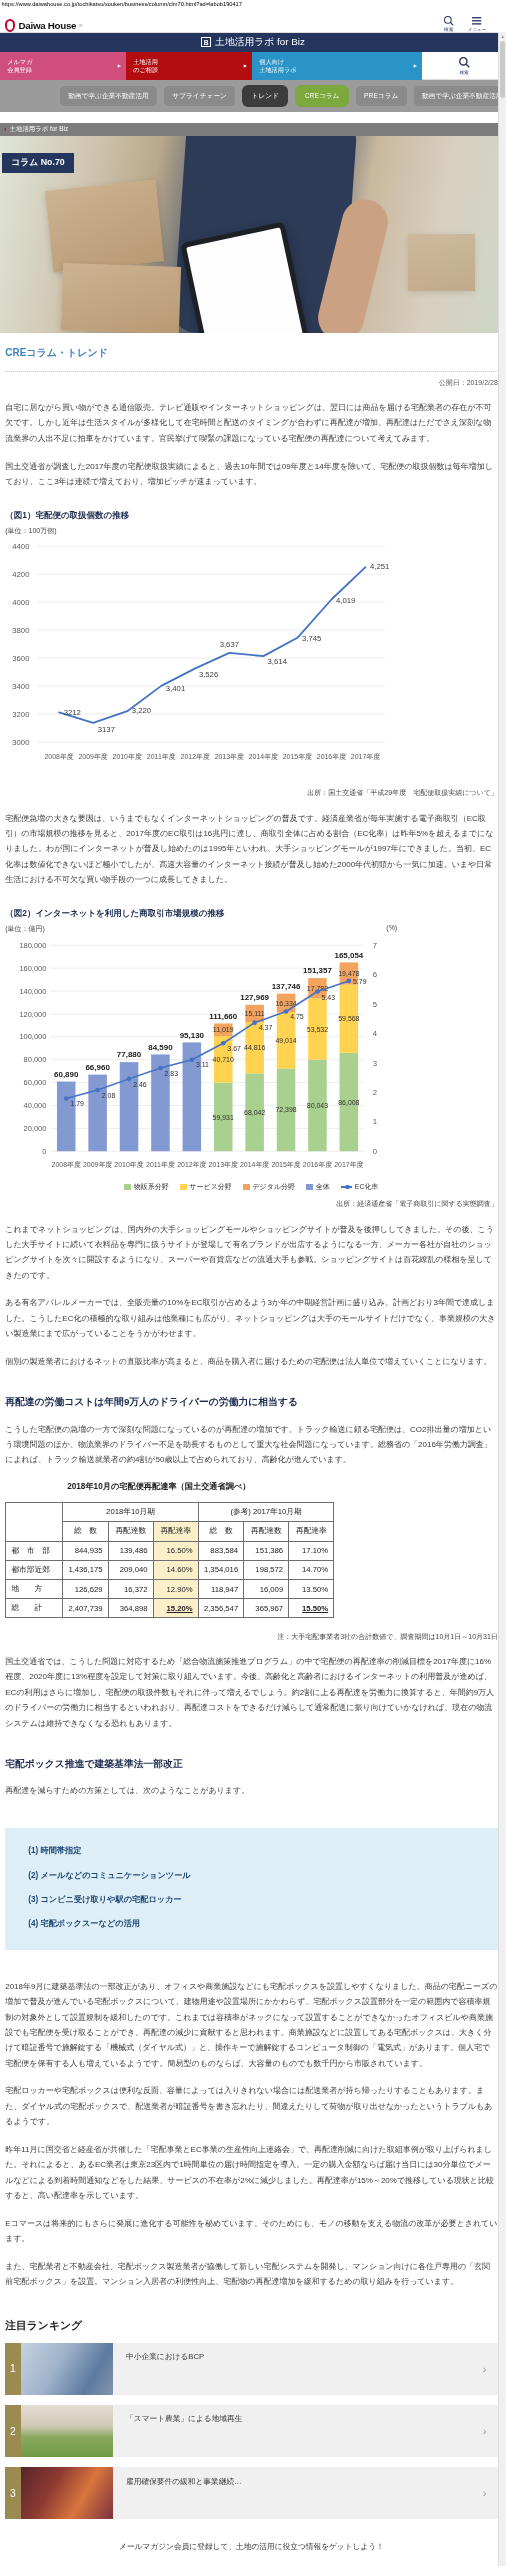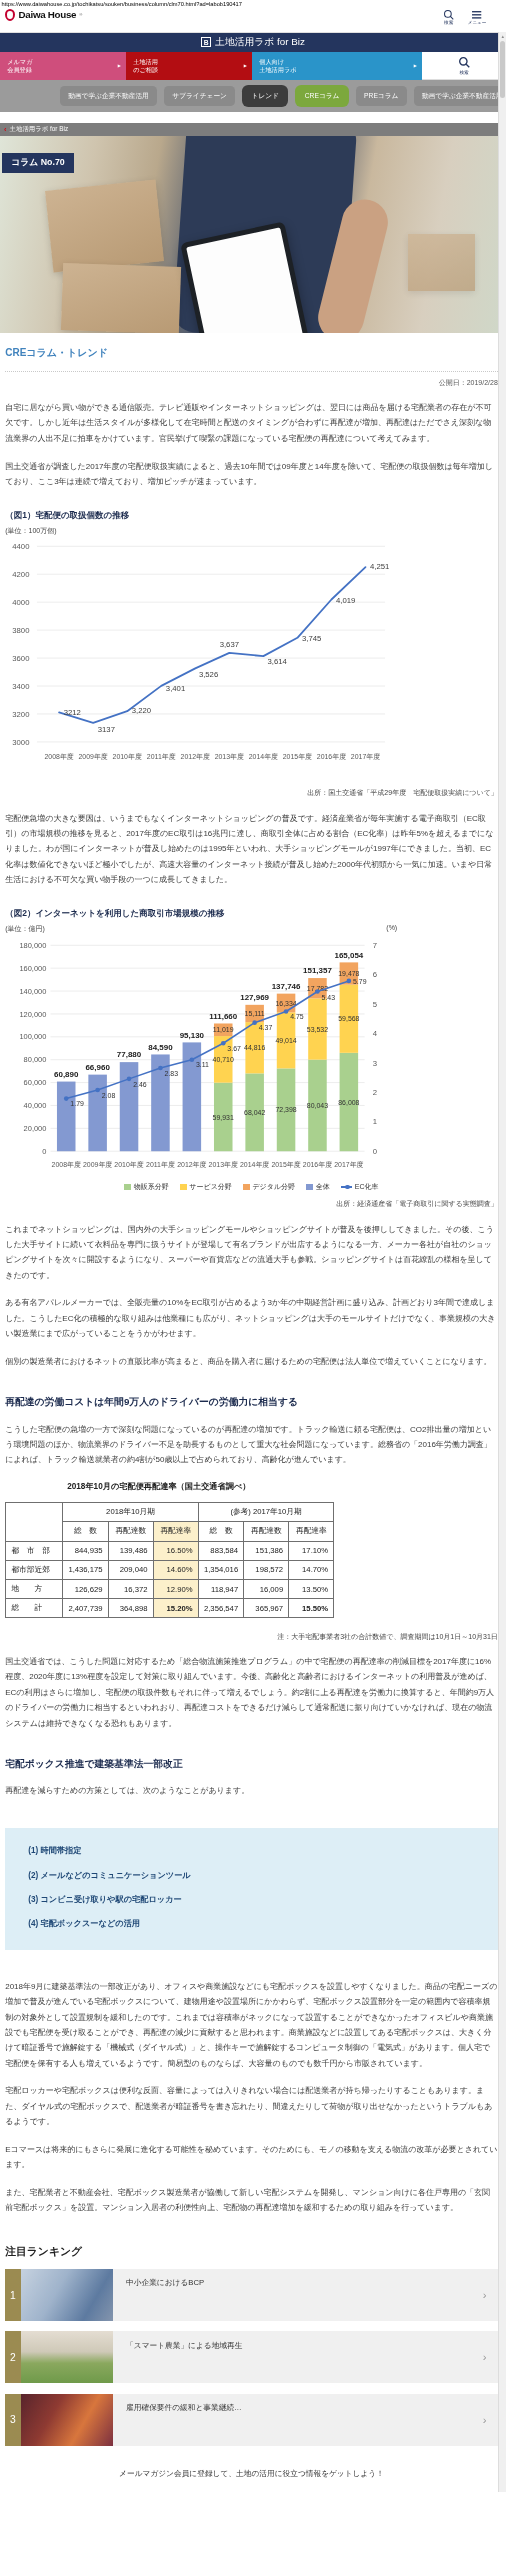--- a/index.html
+++ b/index.html
@@ -6,21 +6,21 @@
   html,body { background:#fff; }
   body{
     width:506px; position:relative; margin:0 auto;
     font-family:"Liberation Sans","DejaVu Sans",sans-serif;
     color:#3a3a3a;
   }
   
   .url-line{ font-size:5.7px; color:#000; padding:1px 0 1.5px 1.5px; background:#fff; }
   
   .site-header{ height:24px; background:#fff; border-bottom:0.5px solid #e0e0e0;
-    display:flex; align-items:flex-start; padding:0 13.4px 0 5.2px; position:relative;}
+    display:flex; align-items:flex-end; padding:0 13.4px 0 5.2px; position:relative;}
   .brand{ display:flex; align-items:center; gap:3.1px; }
   .brand-mark{ width:10.3px; height:12.4px; border:2.6px solid #c3002f; border-radius:50% 50% 50% 50%/45% 45% 55% 55%; }
   .brand-text{ font-size:9.8px; font-weight:bold; color:#111; letter-spacing:-0.3px;}
   .brand-reg{ font-size:4.1px; vertical-align:super; color:#555;}
   .header-tools{ margin-left:auto; display:flex; gap:13.4px; padding-right:6.2px;}
   .tool{ display:flex; flex-direction:column; align-items:center; font-size:4.6px; color:#24355e; cursor:pointer;}
   .tool svg{ display:block; }
   
   .site-bar{ height:19.6px; background:#24355e; display:flex; align-items:center; justify-content:center; gap:4.1px;}
   .site-bar .b-badge{ width:9.8px;height:9.8px; border:1px solid #fff; color:#fff; font-size:6.7px; font-weight:bold;
@@ -74,21 +74,21 @@
   .legend-line::after{ content:""; position:absolute; left:4.1px; top:-1.5px; width:4.6px; height:4.6px; border-radius:50%; background:inherit;}
   
   .table-block{ margin:13.4px 0 4.1px; }
   .table-title{ font-size:8.2px; font-weight:bold; color:#222; margin:0 0 10px 62px;}
   table.redelivery{ border-collapse:collapse; font-size:7.7px; color:#222; }
   table.redelivery th, table.redelivery td{ border:0.5px solid #6f6f6f; padding:4.1px 5.2px; background:#fff;}
   table.redelivery th{ font-weight:normal; text-align:center;}
   table.redelivery td{ text-align:right; min-width:45px;}
   table.redelivery td.rowlabel{ text-align:left; min-width:57px;}
   table.redelivery .hl{ background:#fcf0cb; }
-  table.redelivery .boldcell{ font-weight:bold;}
+  table.redelivery .boldcell{ font-weight:bold;text-decoration:underline;}
   .table-note{ text-align:right; font-size:7px; color:#444; margin:13.4px 0 2.1px;}
   
   .info-box{ background:#ddeef6; padding:17.5px 23px 20.6px; margin:29px 0;}
   .info-box .item{ color:#1f4876; font-size:8.2px; font-weight:bold; margin-bottom:13.4px;}
   .info-box .item:last-child{ margin-bottom:0;}
   
   .ranking-title{ font-size:10.8px; font-weight:bold; color:#222; margin:29px 0 10.3px;}
   .rank-item{ display:flex; background:#f0f0f0; margin-bottom:10.3px; height:52px; position:relative; cursor:pointer;}
   .rank-badge{ width:15.5px; background:#9b8b51; color:#fff; font-size:10.3px; display:flex; align-items:center; justify-content:center; flex:none;}
   .rank-thumb{ width:92px; height:52px; flex:none;}
@@ -459,20 +459,21 @@
 
   <div class="info-box" id="info-box">
       <div class="item">(1) 時間帯指定</div>
       <div class="item">(2) メールなどのコミュニケーションツール</div>
       <div class="item">(3) コンビニ受け取りや駅の宅配ロッカー</div>
       <div class="item">(4) 宅配ボックスーなどの活用</div>
     </div>
 
   <p>2018年9月に建築基準法の一部改正があり、オフィスや商業施設などにも宅配ボックスを設置しやすくなりました。商品の宅配ニーズの増加で普及が進んでいる宅配ボックスについて、建物用途や設置場所にかかわらず、宅配ボックス設置部分を一定の範囲内で容積率規制の対象外として設置規制を緩和したのです。これまでは容積率がネックになって設置することができなかったオフィスビルや商業施設でも宅配便を受け取ることができ、再配達の減少に貢献すると思われます。商業施設などに設置してある宅配ボックスは、大きく分けて暗証番号で施解錠する「機械式（ダイヤル式）」と、操作キーで施解錠するコンピュータ制御の「電気式」があります。個人宅で宅配便を保有する人も増えているようです。簡易型のものならば、大容量のものでも数千円から市販されています。</p>
   <p>宅配ロッカーや宅配ボックスは便利な反面、容量によっては入りきれない場合には配送業者が持ち帰ったりすることもあります。また、ダイヤル式の宅配ボックスで、配送業者が暗証番号を書き忘れたり、間違えたりして荷物が取り出せなかったというトラブルもあるようです。</p>
+  <p>昨年11月に国交省と経産省が共催した「宅配事業とEC事業の生産性向上連絡会」で、再配達削減に向けた取組事例が取り上げられました。それによると、あるEC業者は東京23区内で1時間単位の届け時間指定を導入。一定の購入金額ならば届け当日には30分単位でメールなどによる到着時間通知などをした結果、サービスの不在率が2%に減少しました。再配達率が15%～20%で推移している現状と比較すると、高い配達率を示しています。</p>
   <p>Eコマースは将来的にもさらに発展に進化する可能性を秘めています。そのためにも、モノの移動を支える物流の改革が必要とされています。</p>
   <p>また、宅配業者と不動産会社、宅配ボックス製造業者が協働して新しい宅配システムを開発し、マンション向けに各住戸専用の「玄関前宅配ボックス」を設置。マンション入居者の利便性向上、宅配物の再配達増加を緩和するための取り組みを行っています。</p>
 
   <div class="ranking-title">注目ランキング</div>
   <div id="ranking-list">
       <div class="rank-item">
         <div class="rank-badge">1</div>
         <div class="rank-thumb t1"></div>
         <div class="rank-title">中小企業におけるBCP</div>
         <div class="rank-chevron">›</div>

